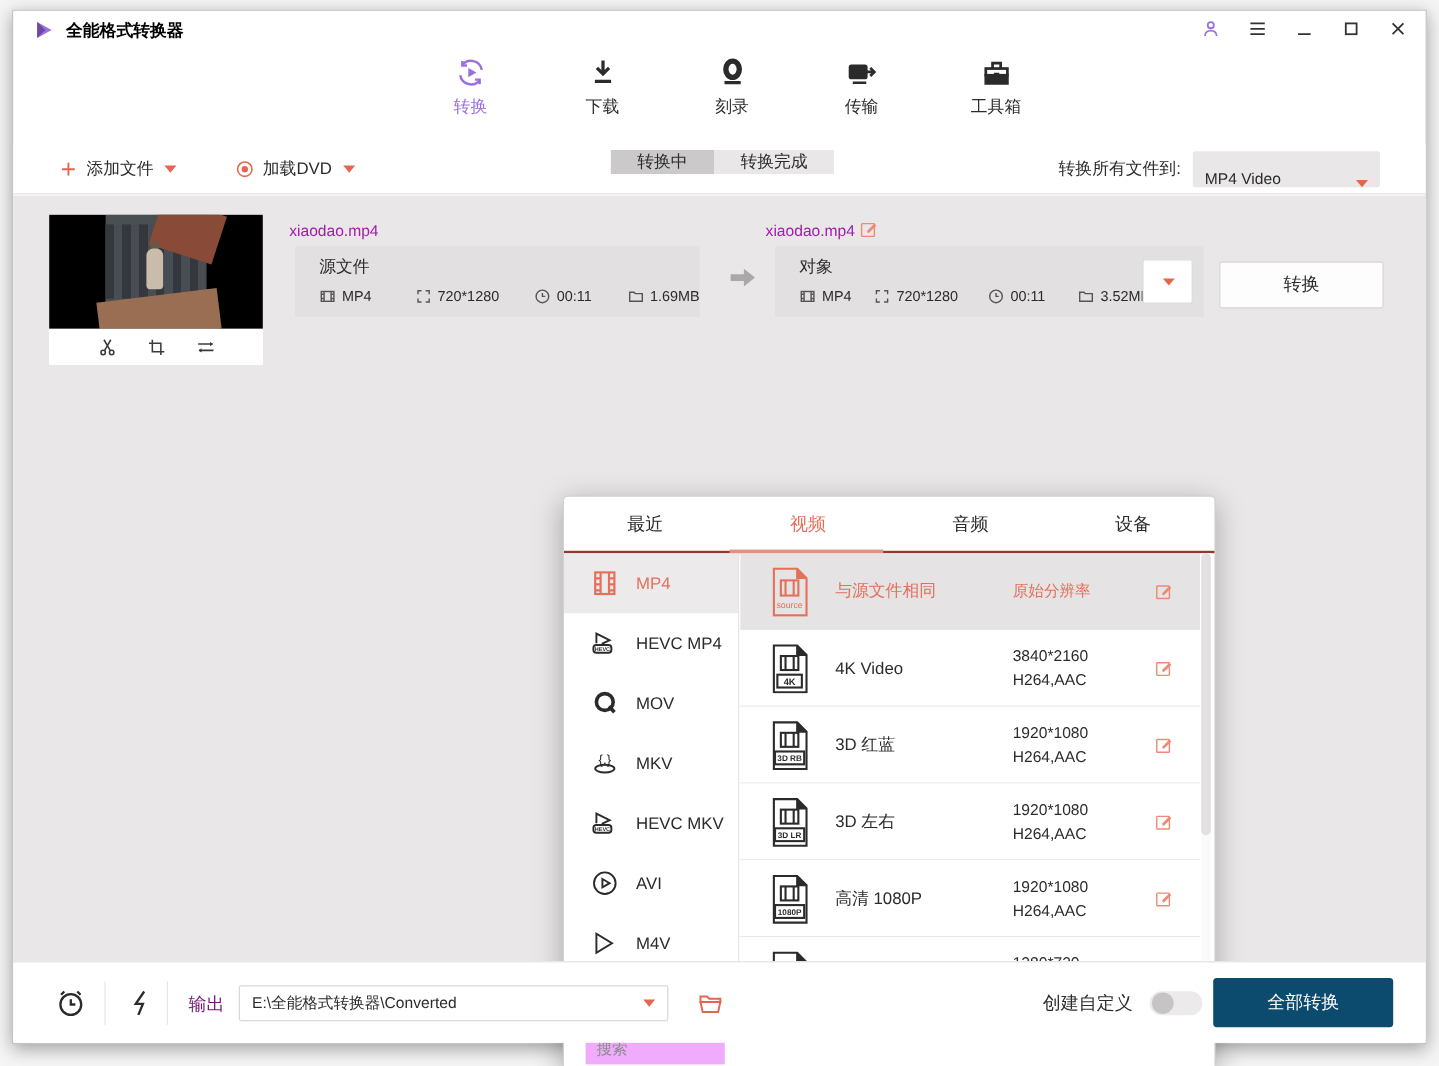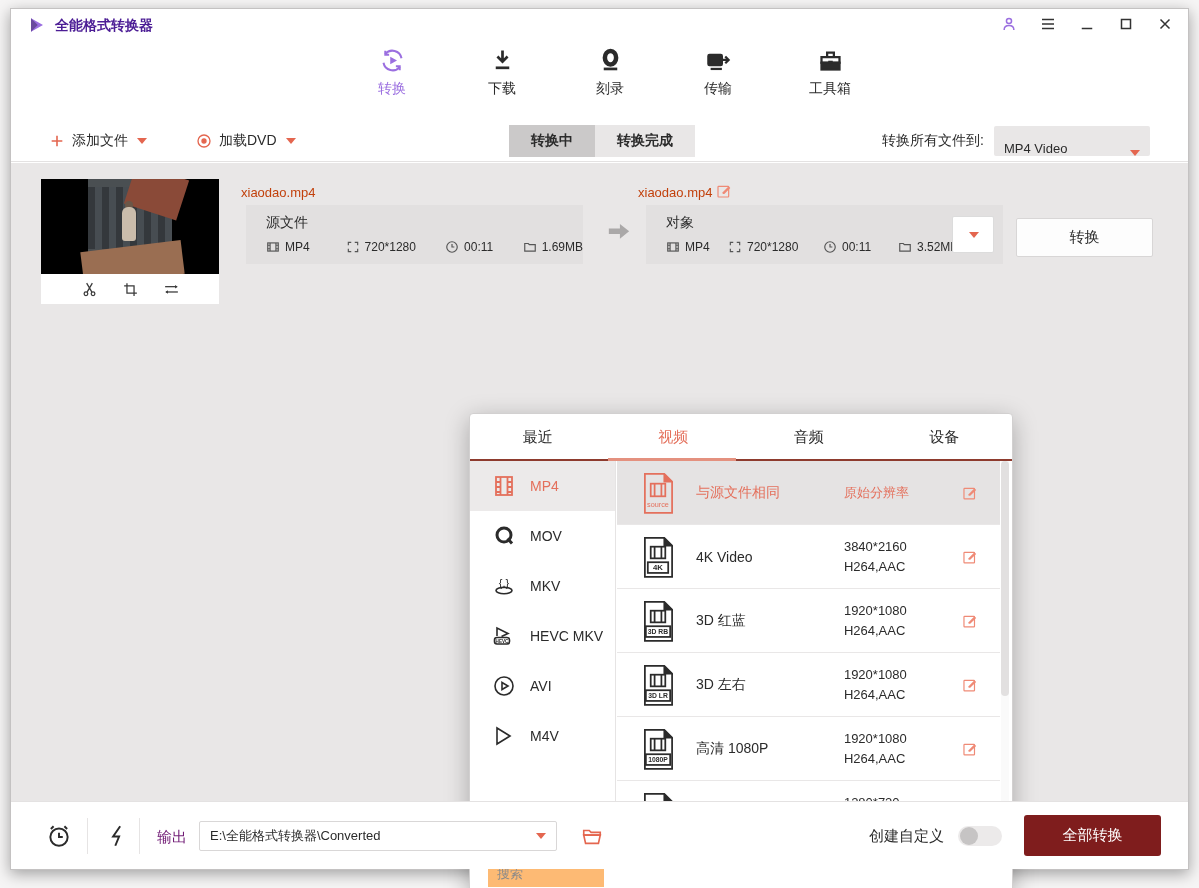--- a/index.html
+++ b/index.html
@@ -5,59 +5,59 @@
   * { margin:0; padding:0; box-sizing:border-box; }
   html,body { width:1199px; height:888px; background:#f6f5f5; font-family:"Liberation Sans", sans-serif; overflow:hidden; }
   .window {
     position:absolute; left:10px; top:8px; width:1179px; height:862px;
     background:#ffffff; border:1px solid #c4c2c2;
     box-shadow:0 4px 14px rgba(0,0,0,.35);
   }
   
   .titlebar { position:absolute; left:0; top:0; right:0; height:32px; }
   .logo { position:absolute; left:17px; top:7px; width:18px; height:18px; }
-  .app-title { position:absolute; left:44px; top:8px; font-size:14px; font-weight:bold; color:#4c1d95; }
+  .app-title { position:absolute; left:44px; top:8px; font-size:14px; font-weight:bold; color:#000000; }
   .winctl { position:absolute; right:14px; top:6px; display:flex; gap:21px; align-items:center; }
   .winctl .ic { width:18px; height:18px; color:#333; cursor:pointer; }
   .ic svg { width:100%; height:100%; display:block; }
   
   .nav { position:absolute; left:0; top:30px; right:0; height:81px; }
   .nav-item { position:absolute; top:8px; width:90px; text-align:center; color:#2b2b2b; cursor:pointer; }
   .nav-item .nico { width:27px; height:27px; margin:0 auto 6px; color:#2b2b2b; }
   .nav-item .nlabel { font-size:14px; }
   .nav-item.active { color:#9b6fe0; }
   .nav-item.active .nico { color:#9b6fe0; }
   .nav-sep { position:absolute; left:0; right:0; top:109px; height:2px; background:#ece4f8; }
   .nav-underline { position:absolute; left:327px; top:108px; width:110px; height:3px; background:#9b6fe0; }
   
   .toolbar { position:absolute; left:0; top:111px; right:0; height:42px; border-bottom:1px solid #e4e2e2; background:#fff; }
   .tbtn { position:absolute; top:0; height:42px; display:flex; align-items:center; gap:7px; cursor:pointer; font-size:14px; color:#2b2b2b; }
   .tbtn .sic { width:16px; height:16px; color:#e4664f; }
   .caret { width:0; height:0; border-left:5px solid transparent; border-right:5px solid transparent; border-top:6px solid #e4664f; margin-left:2px; }
   .seg-tabs { position:absolute; left:498px; top:5px; display:flex; }
-  .seg { height:32px; padding:0 22px; display:flex; align-items:center; font-size:14px; color:#2b2b2b; cursor:pointer;font-weight:bold; }
+  .seg { height:20px; padding:0 22px; display:flex; align-items:center; font-size:14px; color:#2b2b2b; cursor:pointer; }
   .seg.on { background:#cbc9c9; }
   .seg.off { background:#e9e7e7; }
   .convert-to { position:absolute; right:204px; top:0; height:42px; display:flex; align-items:center; font-size:14px; color:#2b2b2b; }
   .fmt-select { position:absolute; right:38px; top:6px; width:156px; height:30px; background:#e9e7e7; border-radius:2px; display:flex; align-items:flex-end; padding:0 10px; font-size:13px; color:#2b2b2b; cursor:pointer; }
   .fmt-select .caret { margin-left:auto; }
   
   .main { position:absolute; left:0; top:154px; right:0; bottom:68px; background:#e9e7e7; }
   .thumb { position:absolute; left:30px; top:16px; width:178px; height:125px; background:#fff; }
   .thumb-video { position:absolute; left:0; top:0; right:0; height:95px; background:#000; overflow:hidden; }
   .thumb-art { position:absolute; left:47px; top:0; width:84px; height:95px; background:#4a4f52; }
   .art-roof { position:absolute; right:-12px; top:-8px; width:55px; height:42px; background:#8a4a38; transform:rotate(18deg); }
   .art-glass { position:absolute; left:0; top:8px; width:100%; height:62px;
     background:repeating-linear-gradient(90deg,#34383c 0 7px,#474d52 7px 14px); }
   .art-deck { position:absolute; left:-6px; bottom:-6px; width:120%; height:34px; background:#9a6e52; transform:rotate(-7deg); }
   .art-person { position:absolute; left:34px; top:28px; width:14px; height:34px; background:#cabcab; border-radius:6px 6px 3px 3px; }
   .art-head { position:absolute; left:37px; top:22px; width:8px; height:8px; background:#6b5748; border-radius:50%; }
   .thumb-tools { position:absolute; left:0; bottom:0; right:0; height:30px; background:#fff; display:flex; justify-content:center; align-items:center; gap:24px; }
   .thumb-tools .ic { width:17px; height:17px; color:#3a3a3a; cursor:pointer; }
-  .fname { position:absolute; top:22px; font-size:13px; color:#c2410c; }
+  .fname { position:absolute; top:22px; font-size:13px; color:#a21caf; }
   .infobox { position:absolute; top:42px; height:59px; background:#e2e0e0; padding:9px 0 0 20px; }
   .infobox .ib-title { font-size:14px; color:#2b2b2b; margin-bottom:8px; }
   .ib-row { display:flex; align-items:center; font-size:12px; color:#2b2b2b; }
   .ib-cell { display:flex; align-items:center; gap:5px; }
   .ib-cell .sic { width:14px; height:14px; color:#555; }
   .flow-arrow { position:absolute; left:596px; top:60px; width:24px; height:18px; color:#aaa8a8; }
   .tgt-select { position:absolute; right:9px; top:11px; width:42px; height:37px; background:#fff; border:1px solid #dcdcdc; border-radius:2px; display:flex; align-items:center; justify-content:center; cursor:pointer; }
   .edit-ic { width:16px; height:16px; color:#ef8a76; cursor:pointer; }
   .convert-btn { position:absolute; left:1005px; top:55px; width:137px; height:39px; background:#fdfdfd; border:1px solid #d8d6d6; border-radius:2px; font-size:15px; color:#2b2b2b; display:flex; align-items:center; justify-content:center; cursor:pointer; }
   
@@ -77,36 +77,36 @@
   .prow.selected { background:#e5e3e3; }
   .prow .doc { width:35px; height:42px; margin-left:24px; color:#2b2b2b; flex:none; }
   .prow.selected .doc { color:#e4705c; }
   .pname { width:150px; margin-left:20px; font-size:14px; color:#2b2b2b; }
   .prow.selected .pname, .prow.selected .pres-line { color:#e4705c; }
   .pspec { font-size:13px; color:#2b2b2b; line-height:20px; width:120px; }
   .prow .edit-ic { margin-left:auto; margin-right:22px; }
   .pscroll { position:absolute; right:3px; top:47px; width:8px; height:388px; background:#fafafa; }
   .pthumb { position:absolute; left:0; top:0; width:8px; height:235px; background:#e2e0e0; border-radius:4px; }
   .pfooter { position:absolute; left:0; right:0; bottom:0; height:48px; border-top:1px solid #efefef; }
-  .search-box { position:absolute; left:18px; top:10px; width:116px; height:28px; background:#fdba74; border:none; outline:none; padding:0 9px; font-size:13px; color:#555; font-family:"Liberation Sans",sans-serif; }
+  .search-box { position:absolute; left:18px; top:10px; width:116px; height:28px; background:#f0abfc; border:none; outline:none; padding:0 9px; font-size:13px; color:#555; font-family:"Liberation Sans",sans-serif; }
   .search-box::placeholder { color:#8a8a8a; }
   .create-custom { position:absolute; left:186px; top:12px; display:flex; align-items:flex-end; gap:9px; font-size:13px; color:#2b2b2b; cursor:pointer;margin-top:28px; }
   .create-custom .sic { width:15px; height:15px; color:#e4664f; }
   
   .bottombar { position:absolute; left:0; right:0; bottom:0; height:68px; background:#fff; border-top:1px solid #e4e2e2; }
   .bico { position:absolute; top:21px; width:26px; height:26px; color:#2b2b2b; cursor:pointer; }
   .vdiv { position:absolute; top:16px; width:1px; height:36px; background:#e6e4e4; }
   .out-label { position:absolute; left:146px; top:26px; font-size:15px; color:#701a75; }
   .path-select { position:absolute; left:188px; top:19px; width:358px; height:30px; border:1px solid #d9d7d7; border-radius:2px; display:flex; align-items:center; padding:0 10px; font-size:13px; color:#2b2b2b; cursor:pointer; background:#fff; }
   .path-select .caret { margin-left:auto; }
   .folder-btn { position:absolute; left:570px; top:23px; width:22px; height:22px; color:#e4664f; cursor:pointer; }
   .merge-label { position:absolute; right:244px; top:25px; font-size:15px; color:#2b2b2b; }
   .toggle { position:absolute; right:186px; top:24px; width:44px; height:20px; background:#eceaea; border-radius:10px; cursor:pointer; }
   .knob { position:absolute; left:2px; top:1px; width:18px; height:18px; background:#c6c4c4; border-radius:50%; }
-  .convert-all-btn { position:absolute; right:27px; top:13px; width:137px; height:41px; background:#7f1d1d; border:none; border-radius:3px; color:#fff; font-size:15px; display:flex; align-items:center; justify-content:center; cursor:pointer; }
+  .convert-all-btn { position:absolute; right:27px; top:13px; width:150px; height:41px; background:#0c4a6e; border:none; border-radius:3px; color:#fff; font-size:15px; display:flex; align-items:center; justify-content:center; cursor:pointer; }
 </style>
 </head>
 <body>
 
 <div class="window">
 
   <div class="titlebar">
     <svg class="logo" viewBox="0 0 24 24">
       <path d="M4 3l16 9-16 9z" fill="#9b6fe0"></path>
         <path d="M4 3l9 9-9 9z" fill="#6a4a9e"></path>
@@ -359,20 +359,28 @@
       <div class="ptab-line"></div>
       <div class="ptab-hl"></div>
 
       <div class="plist">
         <div class="pfmt active">
           <span class="fic"><svg viewBox="0 0 24 24" fill="none" stroke="currentColor" stroke-width="1.8">
                 <rect x="4" y="3" width="16" height="18"></rect>
                 <path d="M8.5 3v18M15.5 3v18M4 8h4.5M4 13h4.5M4 18h4.5M15.5 8H20M15.5 13H20M15.5 18H20"></path>
               </svg></span>
           <span>MP4</span>
+        </div>
+        <div class="pfmt">
+          <span class="fic"><svg viewBox="0 0 24 24" fill="none" stroke="currentColor" stroke-width="1.6">
+                <path d="M5 12V4l11 5.5-6.5 3"></path>
+                <rect x="2.5" y="13.5" width="15" height="6.5" rx="2.5"></rect>
+                <text x="10" y="18.8" font-size="4.6" text-anchor="middle" fill="currentColor" stroke="none" font-weight="bold">HEVC</text>
+              </svg></span>
+          <span>HEVC MP4</span>
         </div>
         <div class="pfmt">
           <span class="fic"><svg viewBox="0 0 24 24" fill="none" stroke="currentColor" stroke-width="3">
                 <circle cx="12" cy="11" r="7"></circle>
                 <path d="M15.5 14.5l4.5 5"></path>
               </svg></span>
           <span>MOV</span>
         </div>
         <div class="pfmt">
           <span class="fic"><svg viewBox="0 0 24 24" fill="none" stroke="currentColor" stroke-width="1.6">

